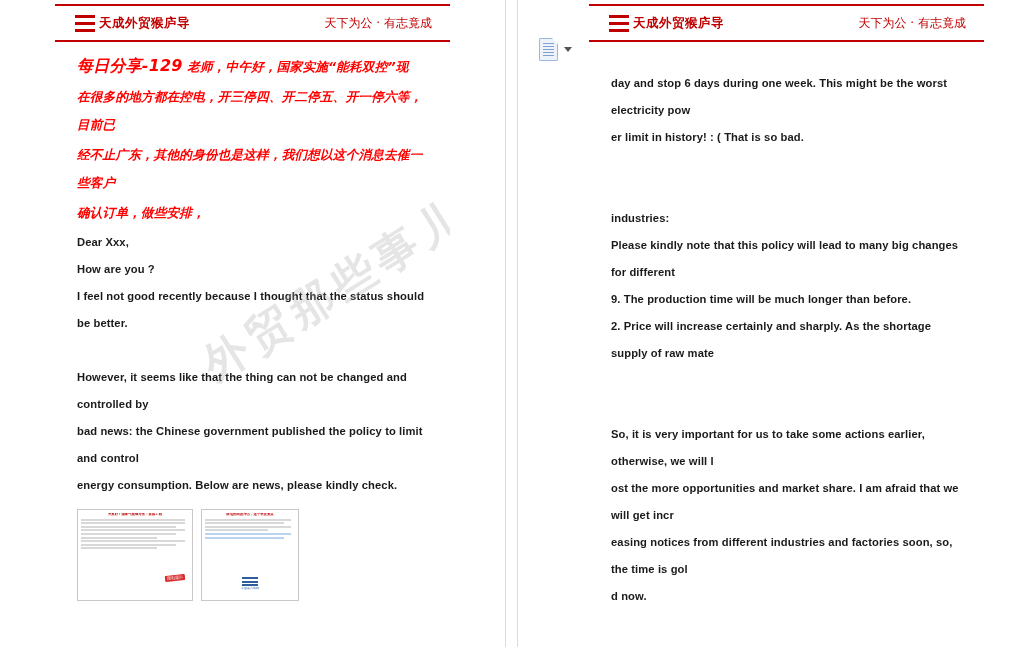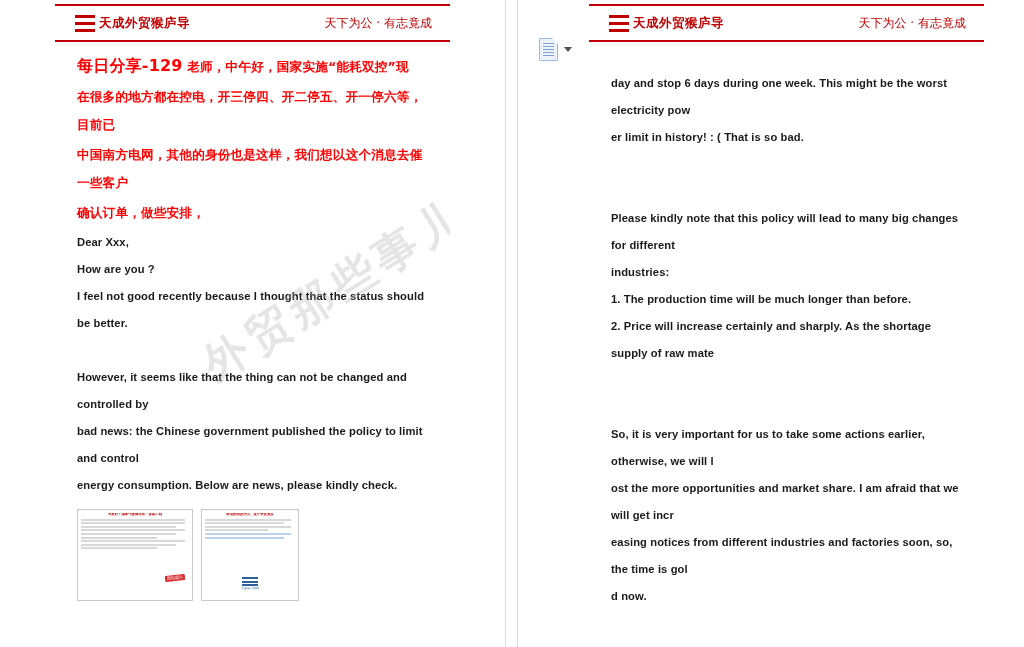--- a/index.html
+++ b/index.html
@@ -93,20 +93,21 @@
   .p-blank { height: 27px; }
 
   .headline {
     color: #ff0000;
     font-weight: bold;
     font-size: 12.6px;
     line-height: 28px;
     margin: 0 0 2px 0;
     letter-spacing: 0.2px;
     font-family: "DejaVu Sans", sans-serif;
+    font-style: italic;
   }
   .headline .big {
     font-size: 16px;
   }
 
   
   .shots {
     display: flex;
     gap: 8px;
     margin: 10px 0 6px 0;
@@ -249,21 +250,21 @@
       </div>
       <div class="lh-right">天下为公 · 有志竟成</div>
     </div>
 
     <div class="body">
 
       <div class="headline">
         <span class="big">每日分享</span><span class="big">-129</span><span> 老师，中午好，国家实施“能耗双控”现</span>
       </div>
       <div class="headline">在很多的地方都在控电，开三停四、开二停五、开一停六等，目前已</div>
-      <div class="headline">中国南方电网，其他的身份也是这样，我们想以这个消息去催一些客户</div>
+      <div class="headline">经不止广东，其他的身份也是这样，我们想以这个消息去催一些客户</div>
       <div class="headline">确认订单，做些安排，</div>
 
       <p>Dear Xxx,</p>
       <p>How are you ?</p>
       <p>I feel not good recently because I thought that the status should be better.</p>
       <p class="p-blank"></p>
       <p>However, it seems like that the thing can not be changed and controlled by</p>
       <p>bad news: the Chinese government published the policy to limit and control</p>
       <p>energy consumption. Below are news, please kindly check.</p>
 
@@ -318,23 +319,23 @@
         <span class="lh-cn">天成外贸猴庐导</span>
       </div>
       <div class="lh-right">天下为公 · 有志竟成</div>
     </div>
 
     <div class="body body-right">
       <p>day and stop 6 days during one week. This might be the worst electricity pow</p>
       <p>er limit in history! : ( That is so bad.</p>
       <p class="p-blank"></p>
       <p class="p-blank"></p>
+      <p> industries:</p>
       <p>Please kindly note that this policy will lead to many big changes for different</p>
-      <p> industries:</p>
-      <p>1. The production time will be much longer than before.</p>
+      <p>9. The production time will be much longer than before.</p>
       <p>2. Price will increase certainly and sharply. As the shortage supply of raw mate</p>
       <p class="p-blank"></p>
       <p class="p-blank"></p>
       <p>So, it is very important for us to take some actions earlier,  otherwise, we will l</p>
       <p>ost the more opportunities and market share.   I am afraid that we will get incr</p>
       <p>easing notices from different industries and factories soon, so, the time is gol</p>
       <p>d now.</p>
       <p class="p-blank"></p>
 
     </div>

